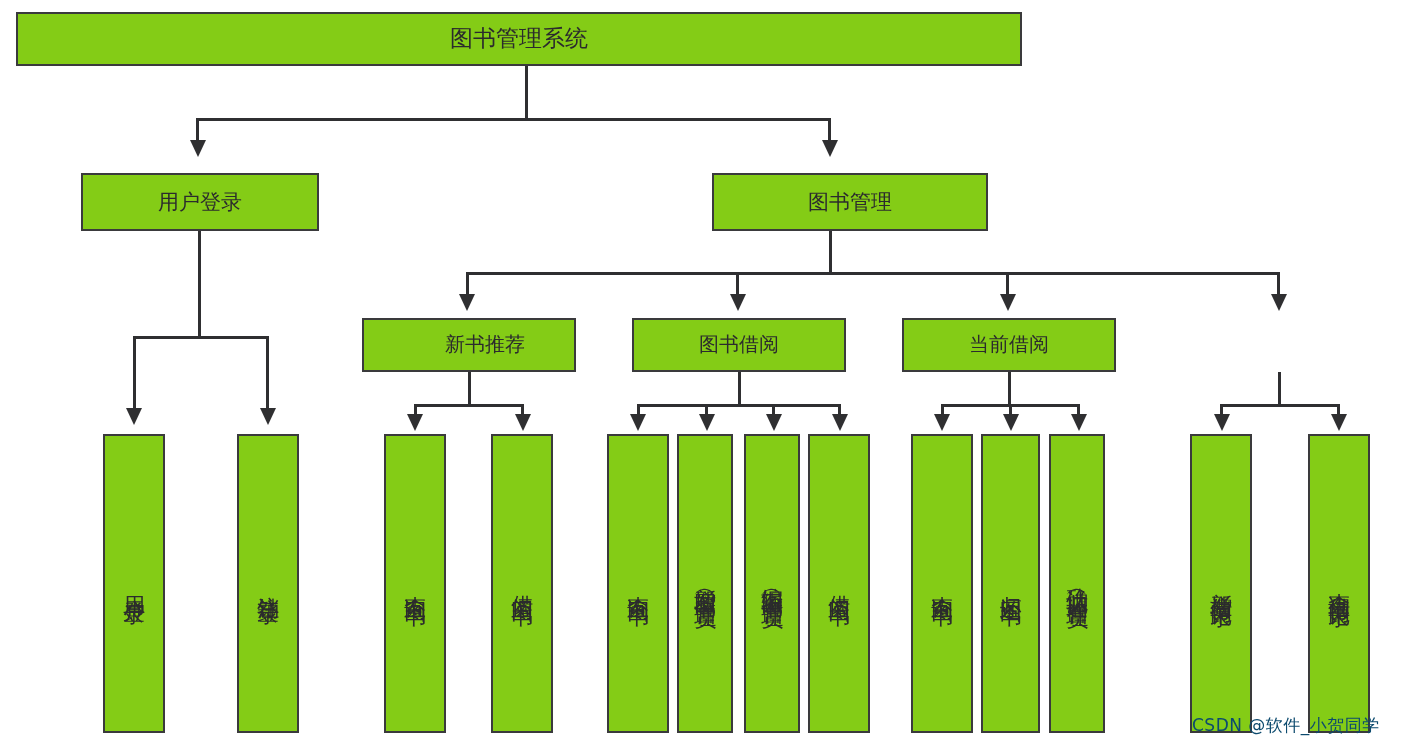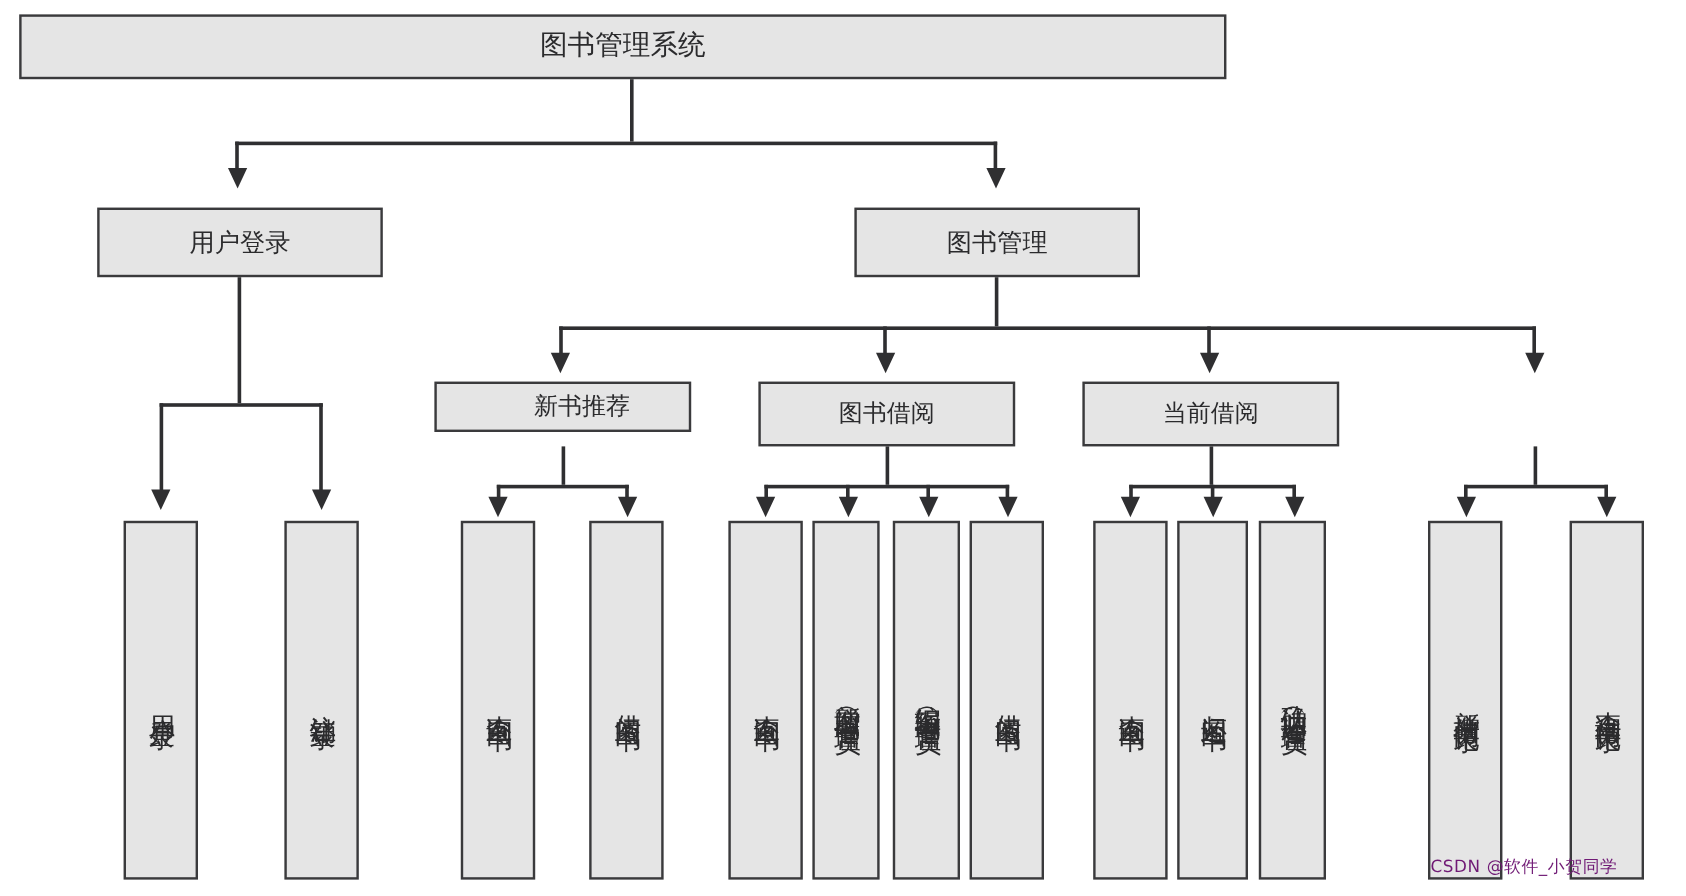--- a/index.html
+++ b/index.html
@@ -12,21 +12,21 @@
     width:1405px;
     height:747px;
     background:#ffffff;
     overflow:hidden;
   }
   
   .node{
     position:absolute;
     box-sizing:border-box;
     border:2px solid #3a3a3c;
-    background:#e5e5e5;
+    background:#84cc16;
     display:flex;
     align-items:center;
     justify-content:center;
     color:#2b2b2d;
     line-height:1.18;
   }
   .node.root{font-size:23px;}
   .node.lvl1{font-size:21px;}
   .node.lvl2{font-size:20px;}
   .node.leaf{
@@ -49,22 +49,22 @@
   .arrow{
     position:absolute;
     width:0;height:0;
     border-left:8px solid transparent;
     border-right:8px solid transparent;
     border-top:17px solid #2f2f31;
   }
   
   .watermark{
     position:absolute;
-    font-size:14px;
-    color:#701a75;
+    font-size:17px;
+    color:#0c4a6e;
     white-space:nowrap;
     letter-spacing:0.5px;
     font-family:"DejaVu Sans","Liberation Sans",sans-serif;
   }
 </style>
 </head>
 <body>
 
 <div id="stage">
 
@@ -78,21 +78,21 @@
 
   <div class="vline" style="left:196px;top:118px;width:3px;height:24px;"></div>
   <div class="arrow" style="left:190px;top:140px;"></div>
   <div class="vline" style="left:828px;top:118px;width:3px;height:24px;"></div>
   <div class="arrow" style="left:822px;top:140px;"></div>
 
   <div class="node lvl1" style="left:81px;top:173px;width:238px;height:58px;">
     <span>用户登录</span>
   </div>
 
-  <div class="node lvl1" style="left:712px;top:173px;width:238px;height:58px;">
+  <div class="node lvl1" style="left:712px;top:173px;width:276px;height:58px;">
     <span>图书管理</span>
   </div>
 
   <div class="vline" style="left:198px;top:231px;width:3px;height:105px;"></div>
   <div class="hline" style="left:133px;top:336px;width:136px;height:3px;"></div>
   <div class="vline" style="left:133px;top:336px;width:3px;height:74px;"></div>
   <div class="arrow" style="left:126px;top:408px;"></div>
   <div class="vline" style="left:266px;top:336px;width:3px;height:74px;"></div>
   <div class="arrow" style="left:260px;top:408px;"></div>
 
@@ -101,21 +101,21 @@
 
   <div class="vline" style="left:466px;top:272px;width:3px;height:24px;"></div>
   <div class="arrow" style="left:459px;top:294px;"></div>
   <div class="vline" style="left:736px;top:272px;width:3px;height:24px;"></div>
   <div class="arrow" style="left:730px;top:294px;"></div>
   <div class="vline" style="left:1006px;top:272px;width:3px;height:24px;"></div>
   <div class="arrow" style="left:1000px;top:294px;"></div>
   <div class="vline" style="left:1277px;top:272px;width:3px;height:24px;"></div>
   <div class="arrow" style="left:1271px;top:294px;"></div>
 
-  <div class="node lvl2" style="left:362px;top:318px;width:214px;height:42px;padding-left:32px;">
+  <div class="node lvl2" style="left:362px;top:318px;width:214px;height:54px;padding-left:32px;">
     <span>新书推荐</span>
   </div>
   <div class="node lvl2" style="left:632px;top:318px;width:214px;height:54px;text-align:center;">
     <span>图书借阅</span>
   </div>
   <div class="node lvl2" style="left:902px;top:318px;width:214px;height:54px;">
     <span>当前借阅</span>
   </div>
 
   <div class="vline" style="left:468px;top:372px;width:3px;height:32px;"></div>

